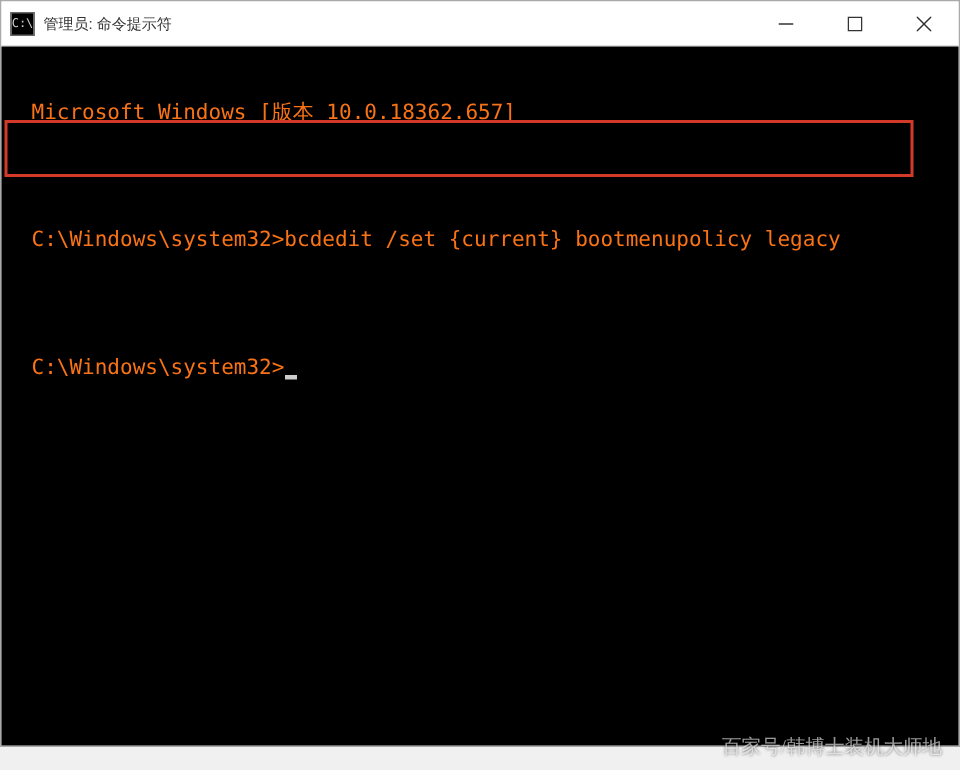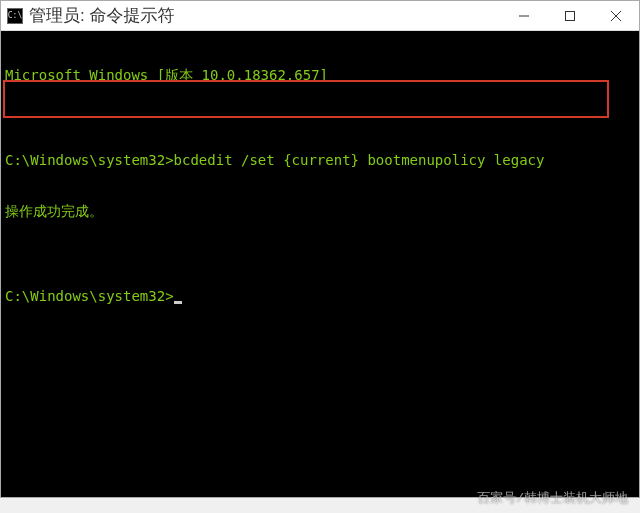--- a/index.html
+++ b/index.html
@@ -34,21 +34,21 @@
       border: 1px solid #666;
       margin-right: 6px;
       display: inline-flex;
       align-items: center;
       justify-content: center;
       font-size: 8px;
       color: #ccc;
       font-family: monospace;
     }
     .titlebar-title {
-      font-size: 17px;
+      font-size: 10px;
       color: #333;
       flex: 1;
       font-family: "Microsoft YaHei", sans-serif;
     }
     .win-controls {
       display: flex;
       height: 100%;
     }
     .win-btn {
       width: 46px;
@@ -56,25 +56,25 @@
       display: flex;
       align-items: center;
       justify-content: center;
       font-size: 12px;
       color: #333;
       cursor: pointer;
     }
     .terminal {
       flex: 1;
       background: #000;
-      color: #84cc16;
+      color: #f97316;
       font-family: "NSimSun", "Consolas", monospace;
       font-size: 14px;
       line-height: 17px;
-      padding: 2px 4px;
+      padding: 2px 20px;
       white-space: pre;
       position: relative;
       overflow: hidden;
     }
     .term-line { white-space: pre; }
     .highlight-box {
       position: absolute;
       border: 2px solid #d43a2a;
       pointer-events: none;
     }
@@ -85,21 +85,21 @@
       background: #ccc;
       vertical-align: bottom;
       margin-bottom: 1px;
     }
     .watermark {
       position: absolute;
       right: 12px;
       bottom: 6px;
       font-size: 13px;
       color: rgba(255,255,255,0.6);
-      font-family: Liberation Mono, monospace;
+      font-family: Liberation Serif, serif;
       text-shadow: 0 0 2px rgba(0,0,0,0.6);
       text-align: right;
     }
   </style>
 </head>
 <body>
 
 <div class="window">
   <div class="titlebar">
     <span class="titlebar-icon">C:\</span>
@@ -120,20 +120,19 @@
             <line x1="0" y1="0" x2="10" y2="10" stroke="#333" stroke-width="1"></line>
             <line x1="10" y1="0" x2="0" y2="10" stroke="#333" stroke-width="1"></line>
           </svg>
       </div>
     </div>
   </div>
   <div class="terminal">
     <div class="term-line">Microsoft Windows [版本 10.0.18362.657]</div>
     <div class="term-line"></div>
     <div class="term-line"><span>C:\Windows\system32&gt;</span><span>bcdedit /set {current} bootmenupolicy legacy</span></div>
-    <div class="term-line">操作成功完成。</div>
     <div class="term-line"></div>
     <div class="term-line"><span>C:\Windows\system32&gt;</span><span class="cursor"></span></div>
     <div class="highlight-box" style="top: 49px; left: 2px; width: 606px; height: 38px;"></div>
   </div>
 </div>
 
 <div class="watermark">百家号/韩博士装机大师地</div>
 
 </body></html>

